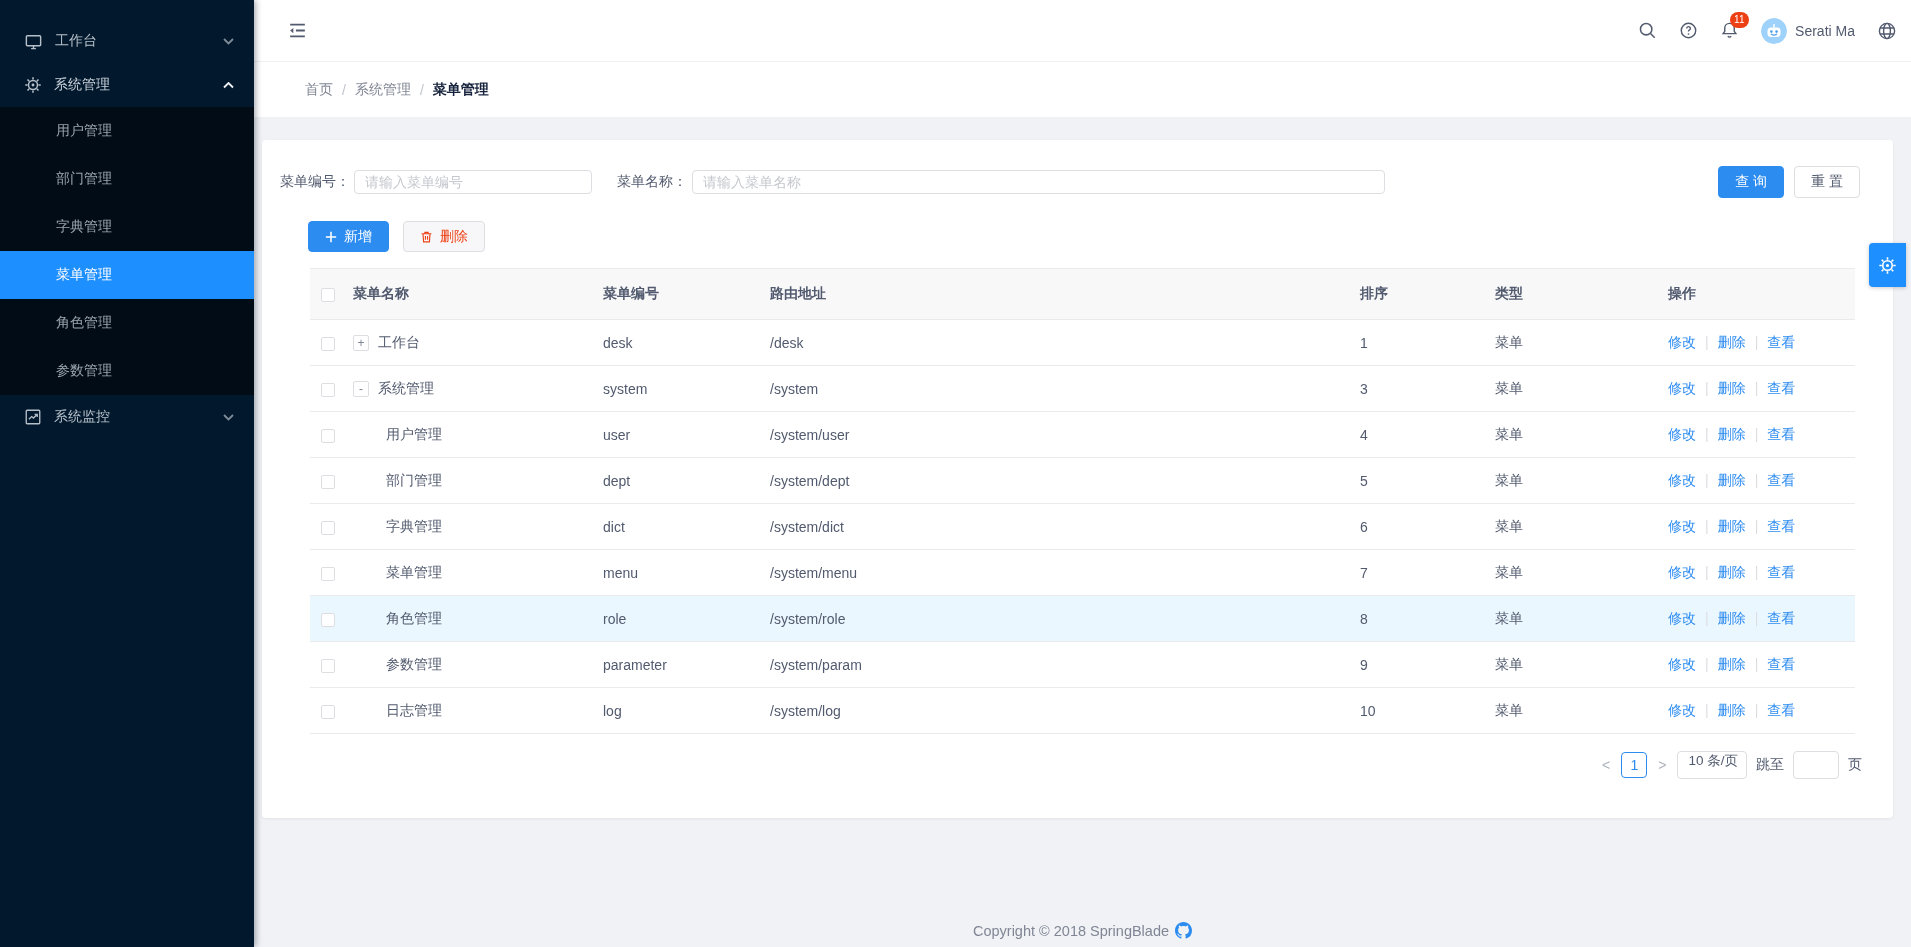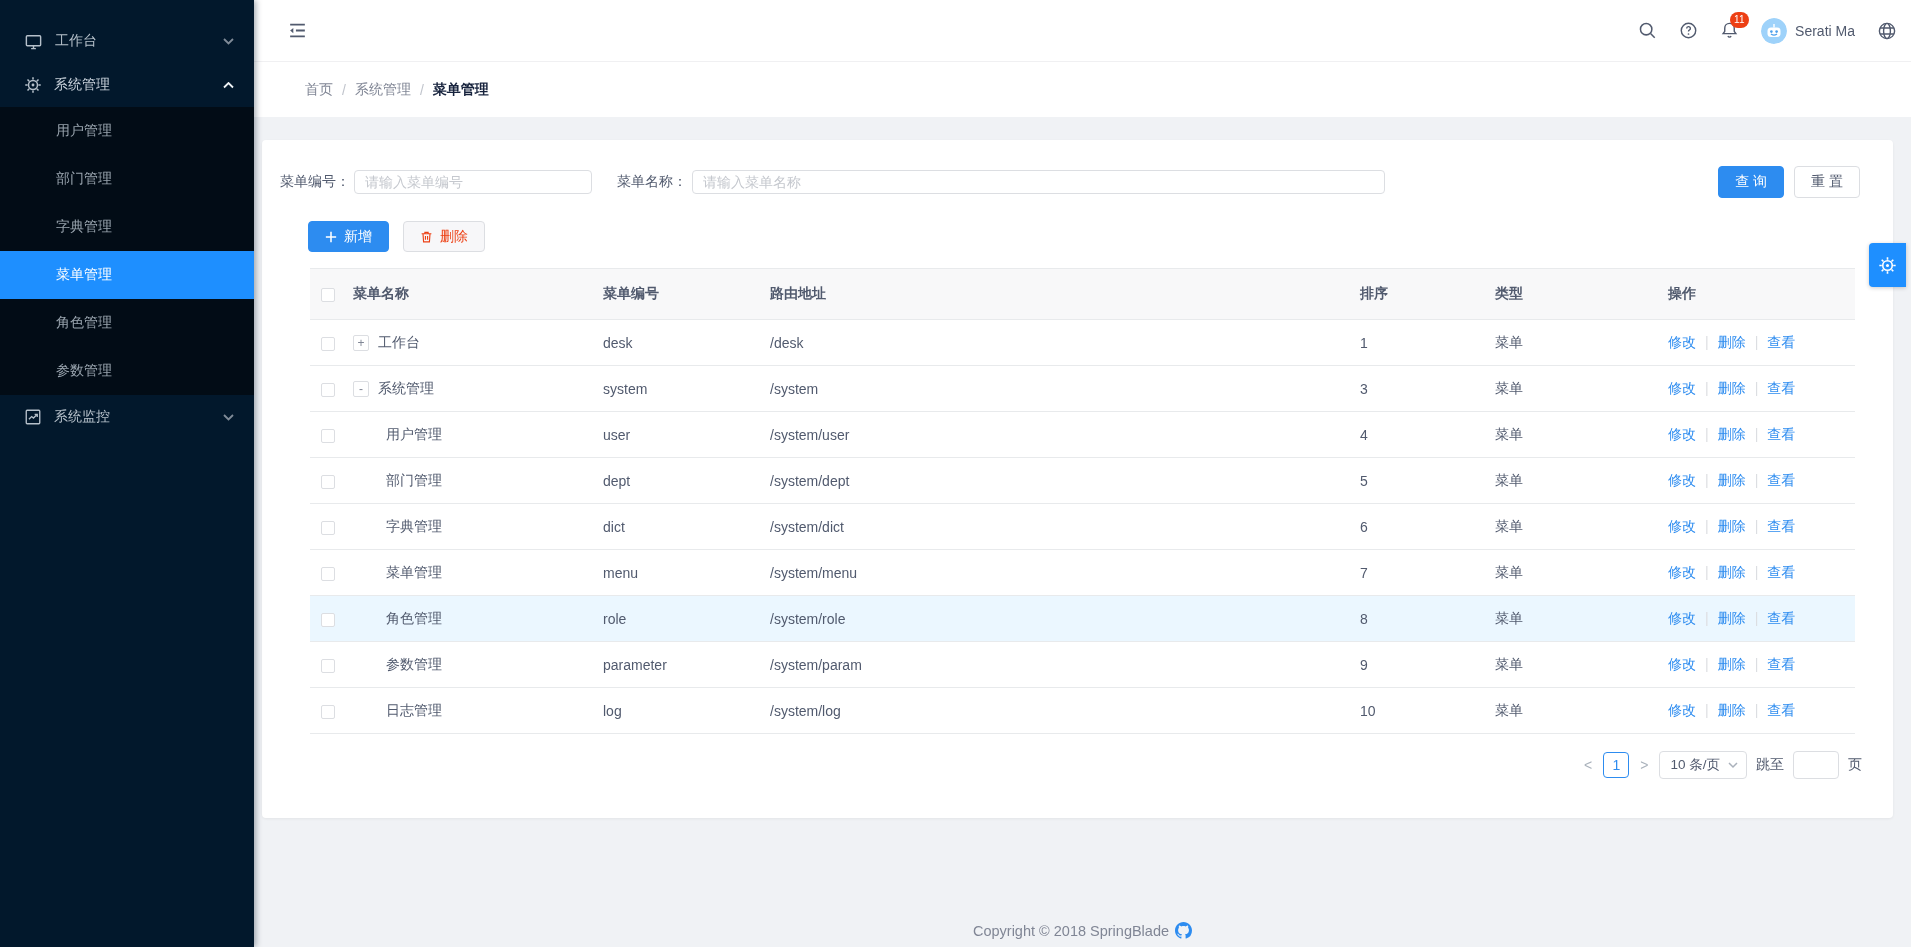--- a/index.html
+++ b/index.html
@@ -140,21 +140,21 @@
   }
   .pg-arrow { color:#a9b1bb; font-size:14px; cursor:pointer; padding:0 2px; }
   .pg-page {
     min-width:26px; height:26px; border:1px solid #2d8cf0; border-radius:4px;
     color:#2d8cf0; display:flex; align-items:center; justify-content:center; cursor:pointer;
     background:#fff;
   }
   .pg-size {
     height:28px; border:1px solid #dcdee2; border-radius:4px; background:#fff;
     display:flex; align-items:center; padding:0 8px 0 10px; gap:8px; cursor:pointer;
-    color:#515a6e; font-size:13.5px;
+    color:#515a6e; font-size:13.5px;flex-direction:column;
   }
   .pg-jump-input { width:46px; height:28px; border:1px solid #dcdee2; border-radius:4px; outline:none; padding:0 6px; }
 
   
   .copyright {
     position:absolute; left:0; right:0; bottom:8px; text-align:center;
     color:#808695; font-size:14.5px;
   }
   .copyright svg { display:inline-block; vertical-align:-3px; margin-left:6px; }
 

